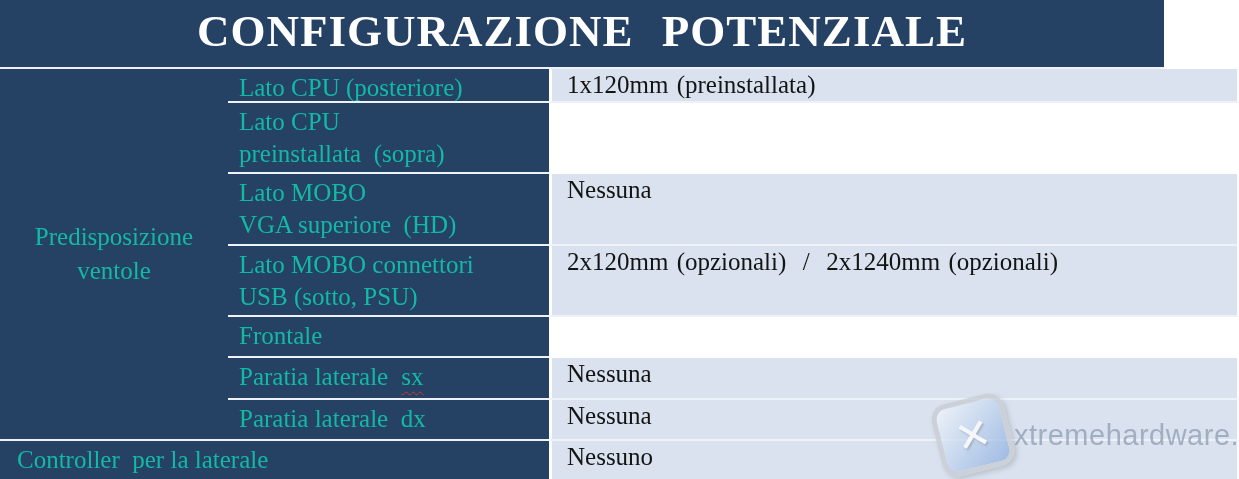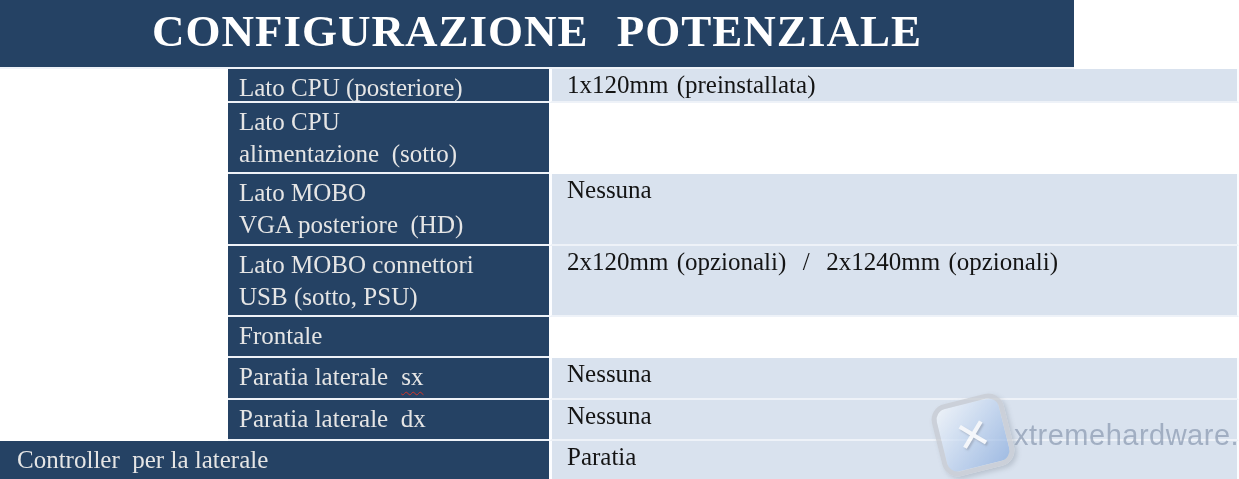--- a/index.html
+++ b/index.html
@@ -14,42 +14,42 @@
   .stage{
     position:relative;
     width:1239px;height:479px;
     overflow:hidden;
     background:#ffffff;
     font-family:"Liberation Serif","DejaVu Serif",serif;
   }
   
   .header{
     box-sizing:border-box;
-    width:1074px;height:69px;
+    width:1164px;height:69px;
     background:var(--navy);
     border-bottom:2px solid var(--divider);
     display:flex;align-items:center;justify-content:center;
   }
   .title{
     color:var(--title-text);
     font-size:45px;font-weight:bold;
     letter-spacing:1px;word-spacing:16px;
     padding-bottom:6px;
     white-space:pre;
   }
   
   .grid{
     position:absolute;left:0;top:69px;
     width:1239px;height:410px;
     display:grid;
     grid-template-columns:228px 321px 690px;
     grid-template-rows:34px 71px 72px 71px 41px 42px 41px 38px;
   }
   .cell{box-sizing:border-box;font-size:25px;line-height:32px;white-space:pre-wrap;}
-  .navy-cell{background:var(--navy);color:#e5e5e5;}
+  .navy-cell{background:var(--navy);color:#14b8a6;}
   .label{
     grid-column:2;
     border-bottom:2px solid var(--divider);
     padding:3px 6px 0 11px;
   }
   .value{
     grid-column:3;
     background:var(--cell-light);
     color:var(--value-text);
     border-bottom:2px solid var(--divider);
@@ -118,45 +118,47 @@
 <body>
 
 <div class="stage">
 
   <div class="header">
     <div class="title">CONFIGURAZIONE POTENZIALE</div>
   </div>
 
   <div class="grid">
 
+    <div class="cell navy-cell group">Predisposizione
+ventole</div>
 
     <div class="cell navy-cell label gr1">Lato CPU (posteriore)</div>
     <div class="cell value gr1">1x120mm (preinstallata)</div>
 
     <div class="cell navy-cell label gr2">Lato CPU
-alimentazione  (sotto)</div>
+preinstallata  (sopra)</div>
 
     <div class="cell navy-cell label gr3">Lato MOBO
-VGA posteriore  (HD)</div>
+VGA superiore  (HD)</div>
     <div class="cell value gr3">Nessuna</div>
 
     <div class="cell navy-cell label gr4">Lato MOBO connettori
 USB (sotto, PSU)</div>
     <div class="cell value gr4">2x120mm (opzionali)  /  2x1240mm (opzionali)</div>
 
     <div class="cell navy-cell label gr5">Frontale</div>
 
     <div class="cell navy-cell label gr6"><span>Paratia laterale</span><span class="squiggle">sx</span></div>
     <div class="cell value gr6">Nessuna</div>
 
     <div class="cell navy-cell label gr7">Paratia laterale  dx</div>
     <div class="cell value gr7">Nessuna</div>
 
     <div class="cell navy-cell footer-label gr8">Controller  per la laterale</div>
-    <div class="cell value no-bottom gr8">Paratia</div>
+    <div class="cell value no-bottom gr8">Nessuno</div>
 
   </div>
 
   <div class="watermark">
     <div class="wm-icon">
         <span class="wm-x"></span>
       </div>
     <div class="wm-text">xtremehardware.com</div>
   </div>
 

